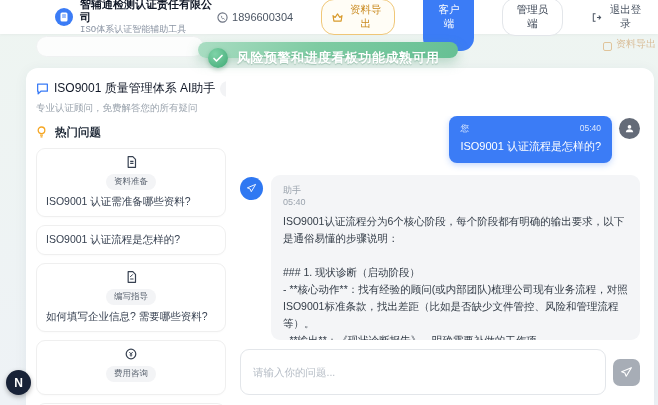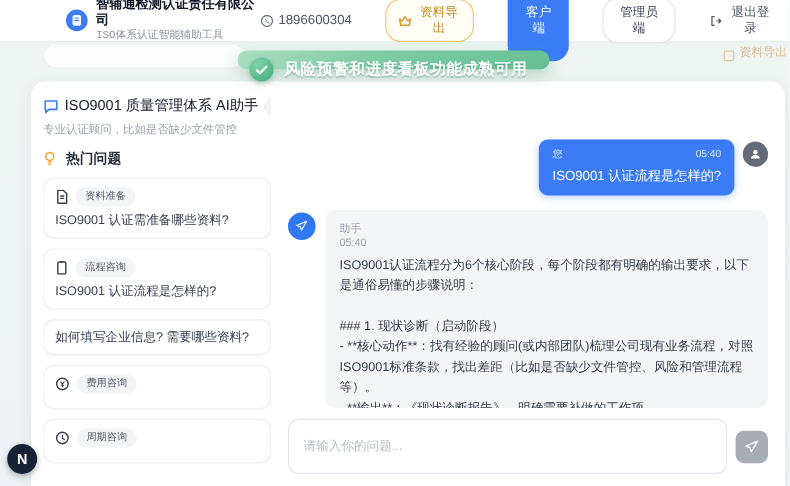--- a/index.html
+++ b/index.html
@@ -69,21 +69,21 @@
   .as-title { font-size:12px; font-weight:normal; color:#111827; white-space:nowrap; }
   .usage-badge { background:#f2f3f5; color:#8a94a3; font-size:8.5px; border-radius:9px; padding:2px 7px; white-space:nowrap; }
   .as-sub { font-size:9.5px; color:#9aa3ad; margin:5px 0 10px; }
   .hot-row { display:flex; align-items:center; gap:8px; margin-bottom:8px; }
   .hot-title { font-size:11.5px; font-weight:bold; color:#1f2937; }
   .q-list { display:flex; flex-direction:column; gap:8px; }
   .q-card {
     background:#fff; border:1px solid #efefef; border-radius:9px;
     padding:7px 9px; cursor:pointer; box-shadow:0 1px 2px rgba(0,0,0,.02);
   }
-  .q-top { display:flex; align-items:center; gap:6px; margin-bottom:5px; }
+  .q-top { display:flex; align-items:center; gap:6px; margin-bottom:5px;flex-direction:column; }
   .q-tag { background:#f3f4f6; color:#555e6b; font-size:8.5px; border-radius:9px; padding:2px 8px; }
   .q-text { font-size:10.5px; color:#374151; }
   
   .chat { flex:1; display:flex; flex-direction:column; padding:36px 8px 10px 4px; overflow:hidden; }
   .messages { flex:1; overflow:hidden; display:flex; flex-direction:column; }
   .msg-user { align-self:flex-end; display:flex; gap:7px; margin-bottom:12px; }
   .bubble-user {
     background:#3b7cf6; color:#fff; border-radius:8px; padding:7px 11px 9px; min-width:118px;
     box-shadow:0 2px 6px rgba(59,124,246,.3);
   }
@@ -191,21 +191,21 @@
   <div class="sidebar">
     <div class="as-title-row">
       <span>
         <svg width="13" height="12" viewBox="0 0 24 22" fill="none" stroke="#3b7cf6" stroke-width="2.4">
             <path d="M3 2h18v13H9l-5 5v-5H3V2z" stroke-linejoin="round"></path>
           </svg>
       </span>
       <span class="as-title">ISO9001 质量管理体系 AI助手</span>
       <span class="usage-badge">无限次使用</span>
     </div>
-    <div class="as-sub">专业认证顾问，比如是否缺少文件管控</div>
+    <div class="as-sub">专业认证顾问，免费解答您的所有疑问</div>
 
     <div class="hot-row">
       <span>
         <svg width="11" height="13" viewBox="0 0 14 18" fill="none" stroke="#f5a623" stroke-width="1.8">
             <circle cx="7" cy="6" r="4.6"></circle>
             <path d="M5 12.5h4M5.6 15h2.8"></path>
           </svg>
       </span>
       <span class="hot-title">热门问题</span>
     </div>
@@ -217,32 +217,32 @@
               <svg width="11" height="12" viewBox="0 0 16 18" fill="none" stroke="#374151" stroke-width="1.8">
                 <path d="M3 1h7l4 4v12H3V1z" stroke-linejoin="round"></path>
                 <path d="M6 8h5M6 11h5"></path>
               </svg>
             </span>
           <span class="q-tag">资料准备</span>
         </div>
         <div class="q-text">ISO9001 认证需准备哪些资料?</div>
       </div>
       <div class="q-card">
+        <div class="q-text">ISO9001 认证流程是怎样的?</div>
+      </div>
+      <div class="q-card">
         <div class="q-top">
           <span>
               <svg width="11" height="12" viewBox="0 0 16 18" fill="none" stroke="#374151" stroke-width="1.8">
-                <rect x="3" y="2" width="10" height="15" rx="1.5"></rect>
-                <path d="M6 1.5h4"></path>
+                <path d="M3 1h7l4 4v12H3V1z" stroke-linejoin="round"></path>
+                <path d="M6 9l4-4M6 12h5" stroke-width="1.5"></path>
               </svg>
             </span>
-          <span class="q-tag">流程咨询</span>
-        </div>
-        <div class="q-text">ISO9001 认证流程是怎样的?</div>
-      </div>
-      <div class="q-card">
+          <span class="q-tag">编写指导</span>
+        </div>
         <div class="q-text">如何填写企业信息? 需要哪些资料?</div>
       </div>
       <div class="q-card">
         <div class="q-top">
           <span>
               <svg width="12" height="12" viewBox="0 0 18 18" fill="none" stroke="#374151" stroke-width="1.8">
                 <circle cx="9" cy="9" r="7.2"></circle>
                 <path d="M6.5 6l2.5 3 2.5-3M9 9v4M7 10.5h4" stroke-width="1.4"></path>
               </svg>
             </span>

